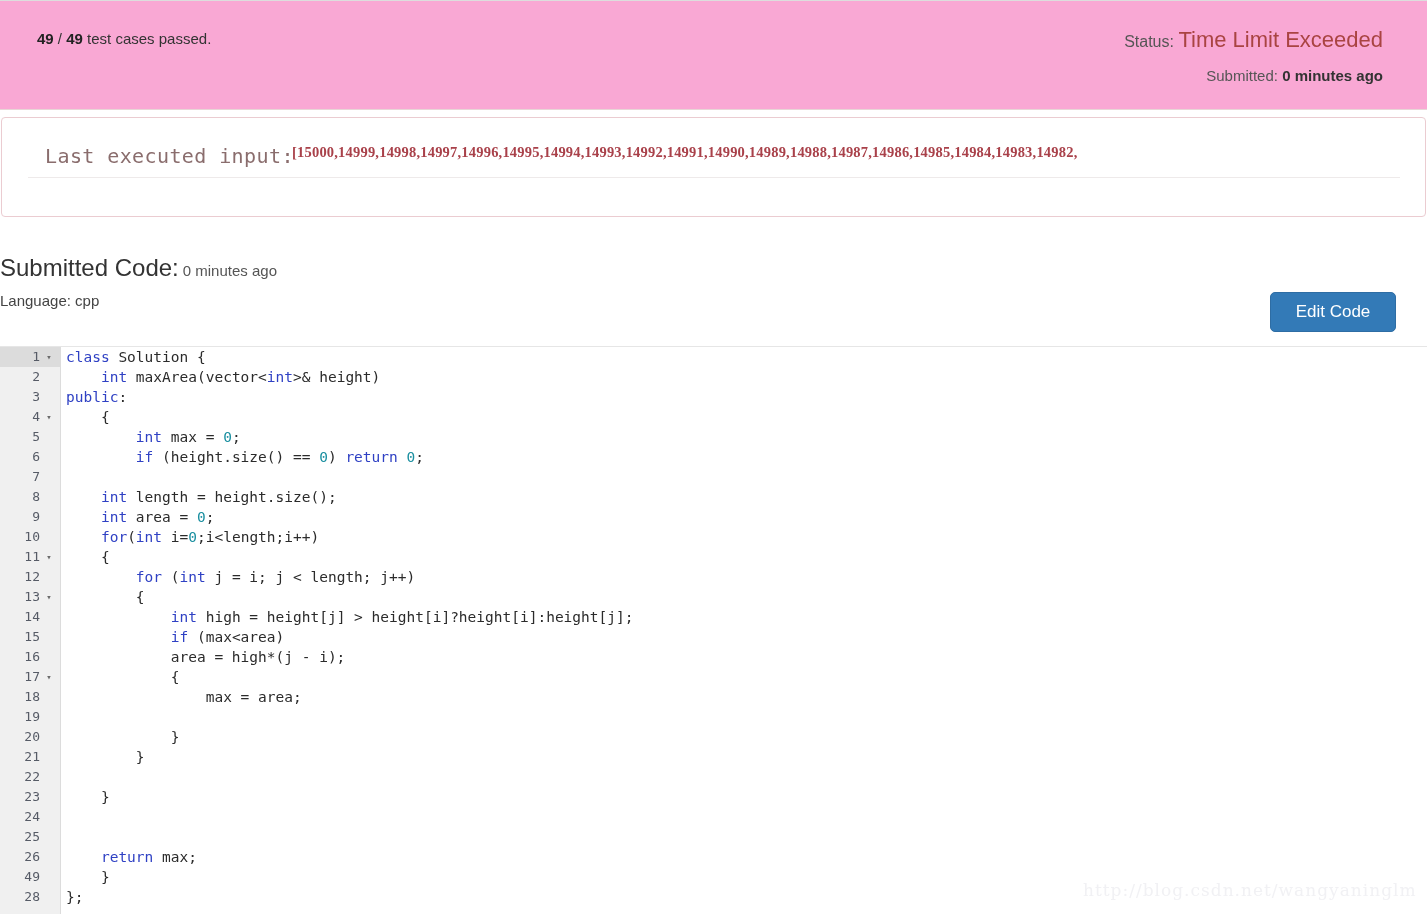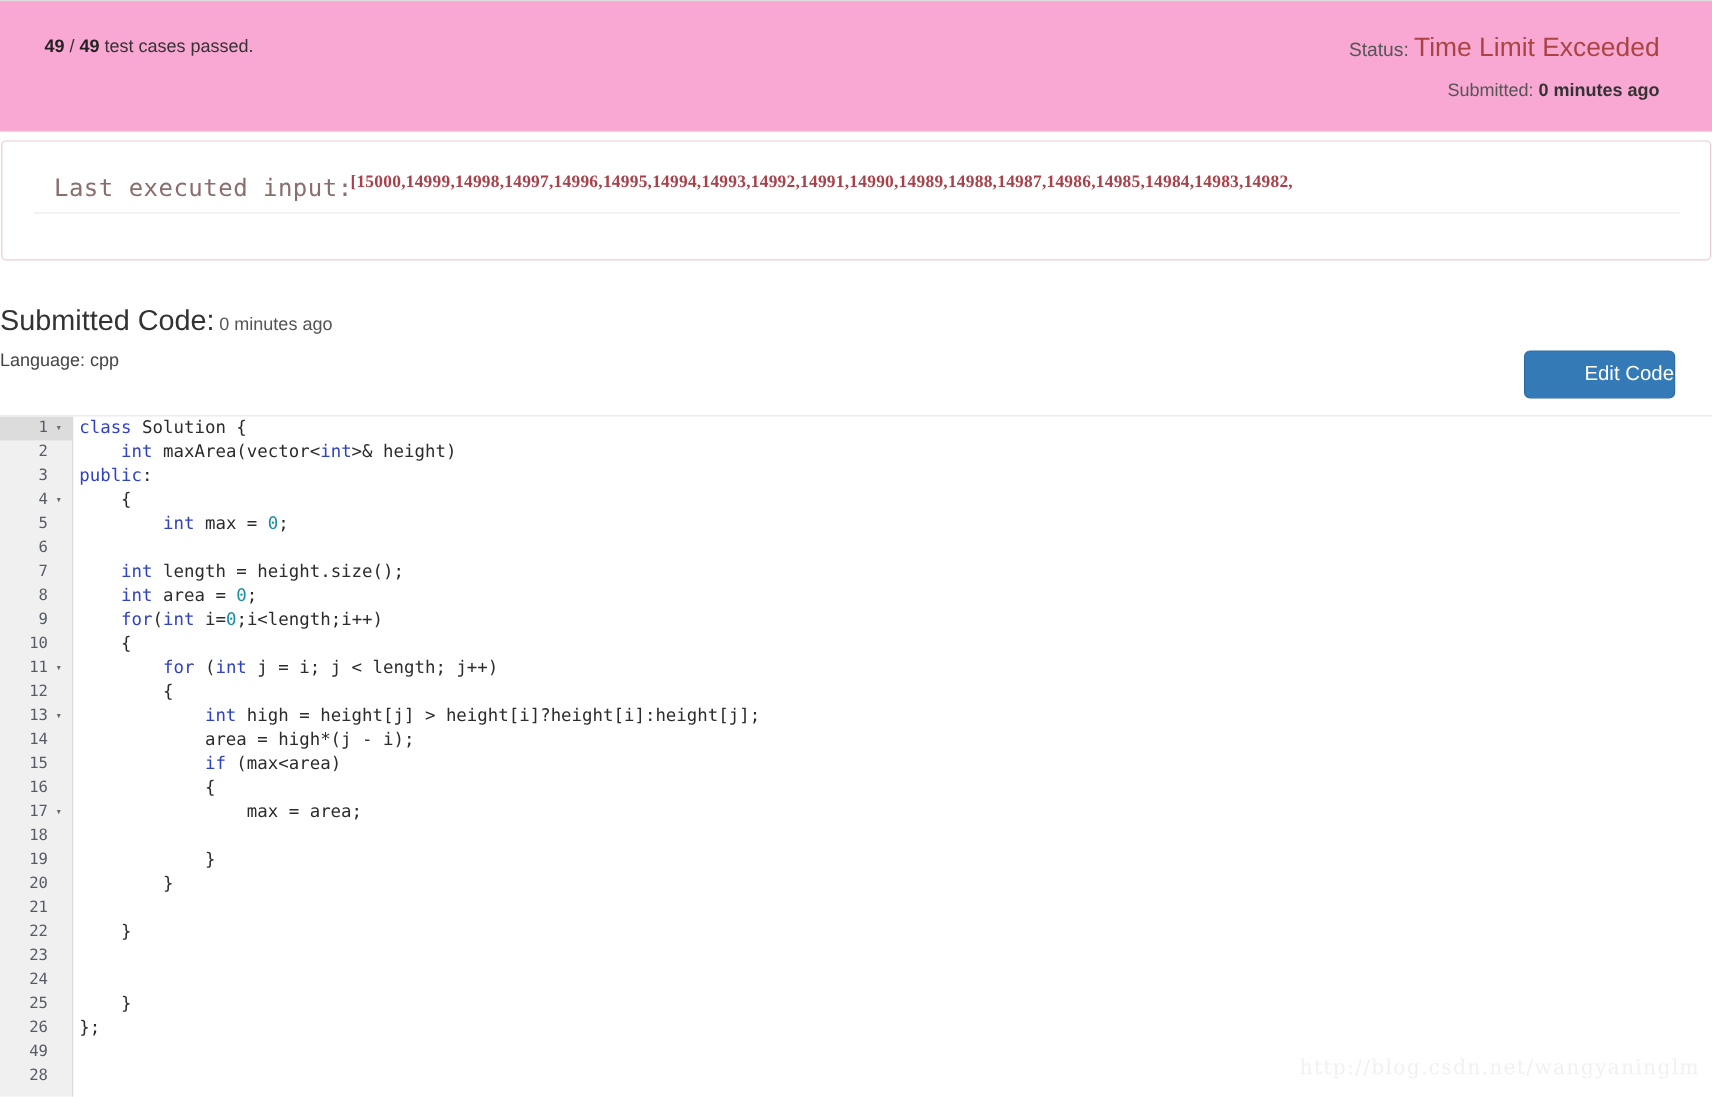--- a/index.html
+++ b/index.html
@@ -137,21 +137,21 @@
     right: 31px; top: 292px;
     width: 126px;
     height: 40px;
     background: #337ab7;
     border: 1px solid #2e6da4;
     border-radius: 5px;
     color: #ffffff;
     font-size: 17px;
     font-family: "Liberation Sans", sans-serif;
     line-height: 38px;
-    text-align: right;
+    text-align: center;
     cursor: pointer;
     box-sizing: border-box;
     padding: 0;
   }
 
   
   #editor {
     position: absolute;
     left: 0; top: 346px;
     width: 1427px;
@@ -294,37 +294,39 @@
       <div class="gutter-cell">26</div>
       <div class="gutter-cell">49</div>
       <div class="gutter-cell">28</div>
     </div>
   <div id="code-area">
       <div class="code-line"><span class="kw">class</span><span> Solution {</span></div>
       <div class="code-line"><span>    </span><span class="kw">int</span><span> maxArea(vector&lt;</span><span class="kw">int</span><span>&gt;&amp; height)</span></div>
       <div class="code-line"><span class="kw">public</span><span>:</span></div>
       <div class="code-line"><span>    {</span></div>
       <div class="code-line"><span>        </span><span class="kw">int</span><span> max = </span><span class="num">0</span><span>;</span></div>
+      <div class="code-line"><span>        </span><span class="kw">if</span><span> (height.size() == </span><span class="num">0</span><span>) </span><span class="kw">return</span><span> </span><span class="num">0</span><span>;</span></div>
       <div class="code-line">&nbsp;</div>
       <div class="code-line"><span>    </span><span class="kw">int</span><span> length = height.size();</span></div>
       <div class="code-line"><span>    </span><span class="kw">int</span><span> area = </span><span class="num">0</span><span>;</span></div>
       <div class="code-line"><span>    </span><span class="kw">for</span><span>(</span><span class="kw">int</span><span> i=</span><span class="num">0</span><span>;i&lt;length;i++)</span></div>
       <div class="code-line"><span>    {</span></div>
       <div class="code-line"><span>        </span><span class="kw">for</span><span> (</span><span class="kw">int</span><span> j = i; j &lt; length; j++)</span></div>
       <div class="code-line"><span>        {</span></div>
       <div class="code-line"><span>            </span><span class="kw">int</span><span> high = height[j] &gt; height[i]?height[i]:height[j];</span></div>
+      <div class="code-line"><span>            </span><span class="kw">if</span><span> (max&lt;area)</span></div>
       <div class="code-line"><span>            area = high*(j - i);</span></div>
-      <div class="code-line"><span>            </span><span class="kw">if</span><span> (max&lt;area)</span></div>
       <div class="code-line"><span>            {</span></div>
       <div class="code-line"><span>                max = area;</span></div>
       <div class="code-line">&nbsp;</div>
       <div class="code-line"><span>            }</span></div>
       <div class="code-line"><span>        }</span></div>
       <div class="code-line">&nbsp;</div>
       <div class="code-line"><span>    }</span></div>
       <div class="code-line">&nbsp;</div>
       <div class="code-line">&nbsp;</div>
+      <div class="code-line"><span>    </span><span class="kw">return</span><span> max;</span></div>
       <div class="code-line"><span>    }</span></div>
       <div class="code-line"><span>};</span></div>
     </div>
 </div>
 
 <div id="watermark">http://blog.csdn.net/wangyaninglm</div>
 
 </body></html>

